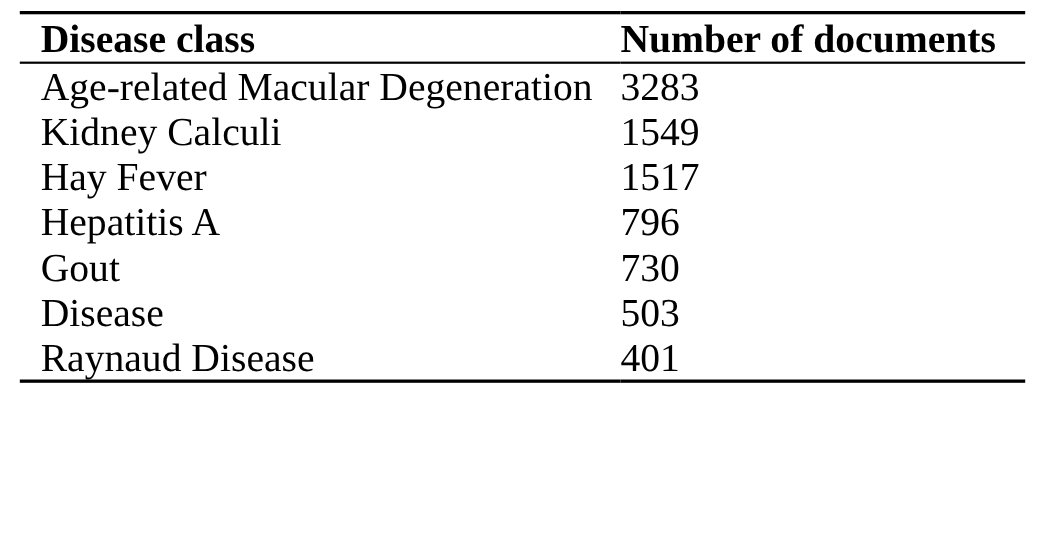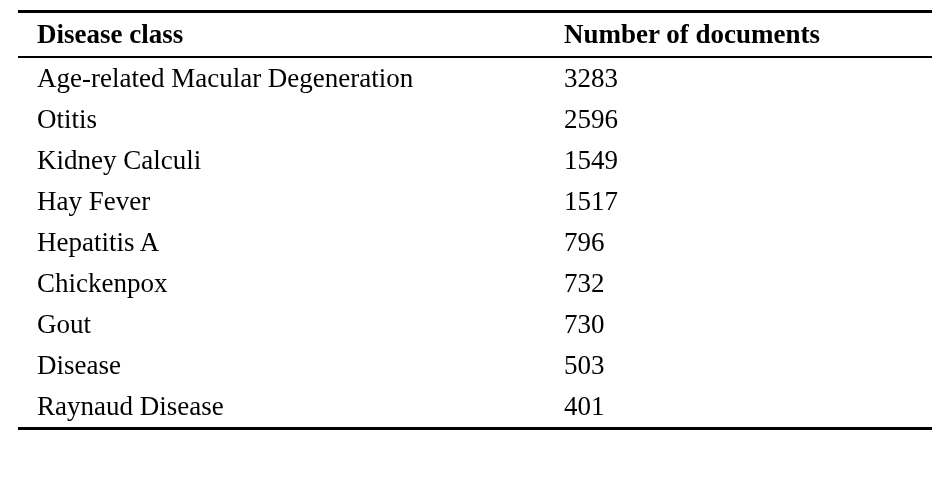--- a/index.html
+++ b/index.html
@@ -20,21 +20,21 @@
     left: 18px;
     top: 10px;
     width: 914px;
   }
   table.doc-table {
     width: 100%;
     border-collapse: collapse;
     border-spacing: 0;
     border-top: 3px solid #000000;
     border-bottom: 3px solid #000000;
-    font-size: 27px;
+    font-size: 36px;
     line-height: 1;
   }
   table.doc-table thead tr {
     border-bottom: 2.5px solid #000000;
   }
   th, td {
     padding: 0;
     vertical-align: middle;
     white-space: nowrap;
   }
@@ -59,38 +59,30 @@
         <th class="col-disease">Disease class</th>
         <th class="col-count">Number of documents</th>
       </tr>
     </thead>
     <tbody>
       <tr>
         <td class="col-disease">Age-related Macular Degeneration</td>
         <td class="col-count">3283</td>
       </tr>
       <tr>
-        <td class="col-disease">Otitis</td>
-        <td class="col-count">2596</td>
-      </tr>
-      <tr>
         <td class="col-disease">Kidney Calculi</td>
         <td class="col-count">1549</td>
       </tr>
       <tr>
         <td class="col-disease">Hay Fever</td>
         <td class="col-count">1517</td>
       </tr>
       <tr>
         <td class="col-disease">Hepatitis A</td>
         <td class="col-count">796</td>
-      </tr>
-      <tr>
-        <td class="col-disease">Chickenpox</td>
-        <td class="col-count">732</td>
       </tr>
       <tr>
         <td class="col-disease">Gout</td>
         <td class="col-count">730</td>
       </tr>
       <tr>
         <td class="col-disease">Disease</td>
         <td class="col-count">503</td>
       </tr>
       <tr>

